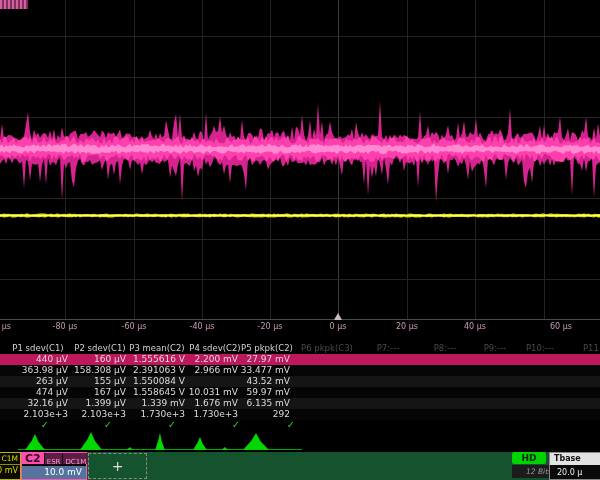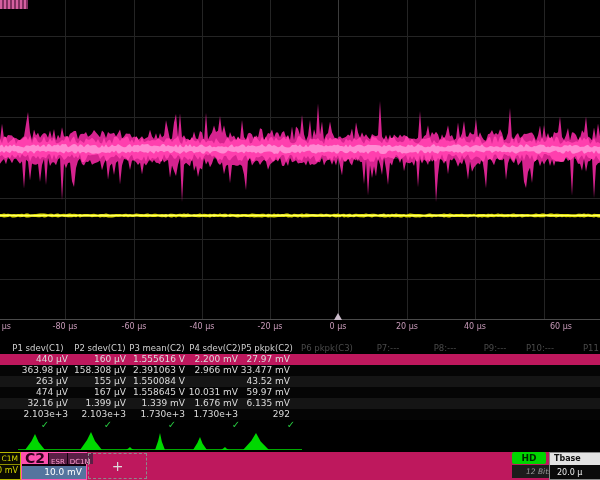--- a/index.html
+++ b/index.html
@@ -24,30 +24,30 @@
     transform:translateX(-50%);white-space:nowrap;}
   .hdr.active{color:#d2d2d2;}
   .hdr.dimmed{color:#4a4a4a;}
   .trow{position:absolute;left:0;width:600px;height:11px;}
   .tcell{position:absolute;top:0;height:11px;line-height:11px;font-size:9px;
     color:#dcdcdc;text-align:right;white-space:nowrap;}
   .check{position:absolute;top:419px;font-size:10px;font-weight:bold;color:#27c840;
     transform:translateX(-50%);line-height:11px;}
 
   
-  .bbar{left:0;top:452px;width:600px;height:28px;background:#be185d;}
+  .bbar{left:0;top:452px;width:600px;height:28px;background:#14532d;}
   .c1box{position:absolute;left:-40px;top:0;width:59px;height:26px;
     border:1px solid #b5b500;background:#0a0a00;overflow:hidden;}
   .c1box .r1{position:absolute;right:2px;top:1px;font-size:7.5px;color:#d8d800;}
   .c1box .r2{position:absolute;right:2px;top:13px;font-size:8px;color:#d8d800;}
   .c1box .div{position:absolute;left:0;right:0;top:11px;height:1px;background:#8f8f00;}
   .c2box{position:absolute;left:21px;top:0;width:64px;height:26px;
     border:1px solid #ff54b0;background:#14000c;}
   .c2box .toprow{position:absolute;left:0;top:0;right:0;height:11px;display:flex;gap:1px;}
-  .chip-ch{background:#ff4fae;color:#32001c;font-weight:bold;font-size:14px;
+  .chip-ch{background:#ff4fae;color:#32001c;font-weight:bold;font-size:11px;
     line-height:11px;padding:0 3px;}
   .chip{background:#5a1f45;color:#ff9fd0;font-size:7px;line-height:11px;padding:4px 2px;}
   .c2box .valrow{position:absolute;left:0;right:0;bottom:0;height:13px;background:#54749e;
     color:#fff;font-size:9px;line-height:13px;text-align:right;padding-right:4px;box-sizing:border-box;}
   .addbox{position:absolute;left:88px;top:1px;width:57px;height:24px;
     border:1px dashed #8a8a8a;color:#ddd;font-size:14px;text-align:center;line-height:24px;}
   .hdbadge{position:absolute;left:512px;top:0;width:34px;height:12px;background:#00d400;
     color:#002500;font-size:9px;font-weight:bold;text-align:center;line-height:12px;border-radius:2px;}
   .hdsub{position:absolute;left:512px;top:13px;width:54px;height:13px;background:#1c1c1c;
     color:#9a9a9a;font-size:7.5px;text-align:center;line-height:13px;font-style:italic;}

